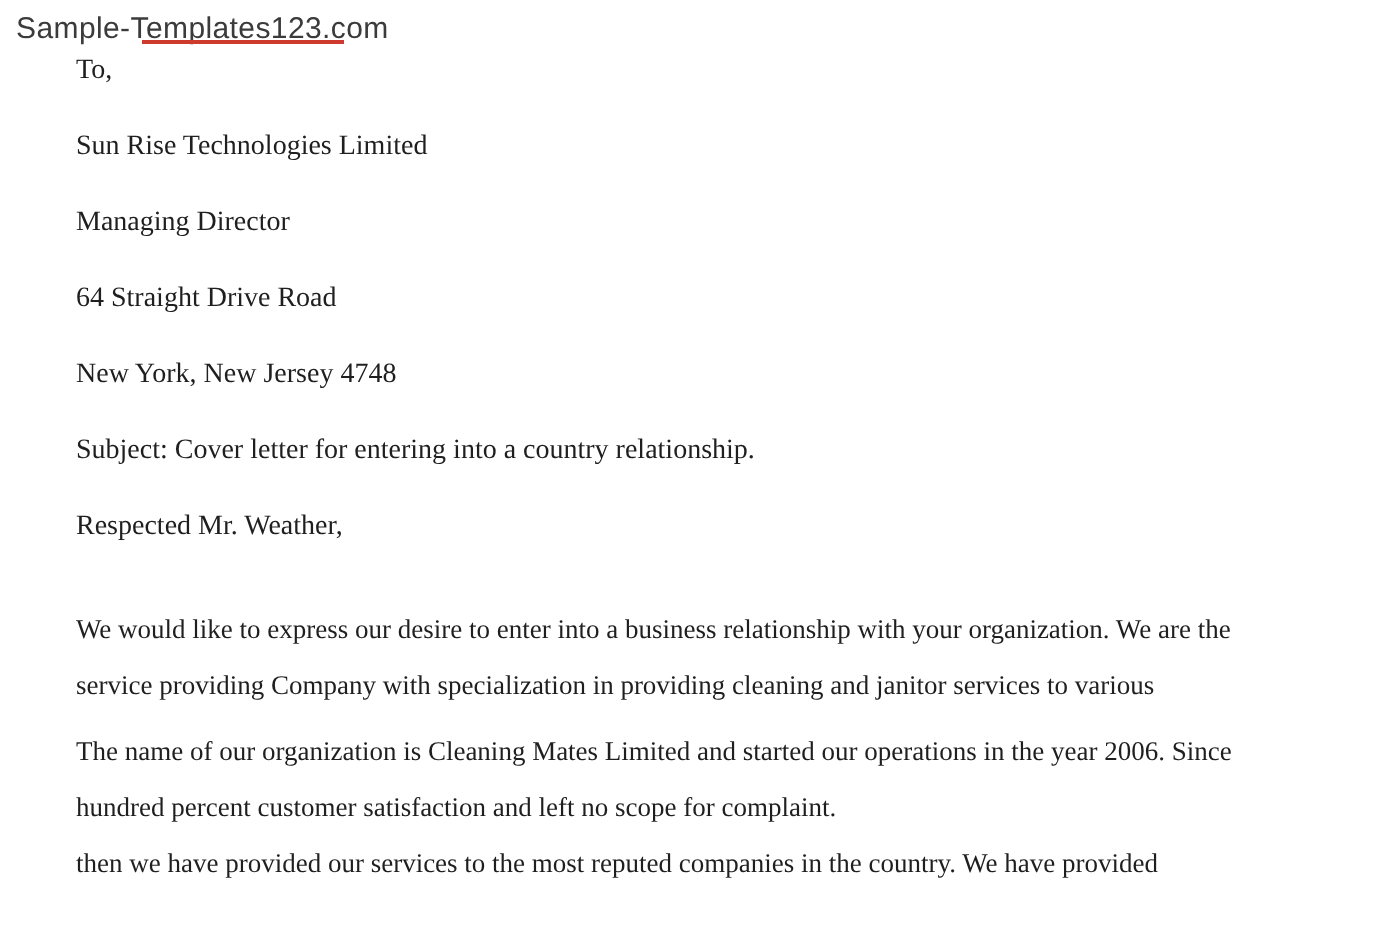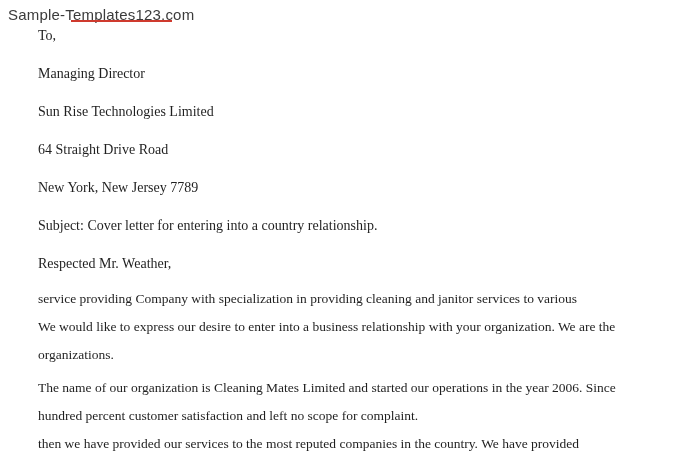--- a/index.html
+++ b/index.html
@@ -34,21 +34,21 @@
     left: 38px;
     top: 28px;
     width: 632px;
   }
   .line {
     font-size: 14px;
     line-height: 15px;
     margin: 0 0 23px 0;
     white-space: nowrap;
   }
-  .line.greeting { margin-bottom: 14px; }
+  .line.greeting { margin-bottom: 30px; }
   .paragraph { margin: 0 0 5px 0; }
   .pline {
     font-size: 13.5px;
     line-height: 28px;
     white-space: nowrap;
   }
 </style>
 </head>
 <body>
 
@@ -56,36 +56,35 @@
 
   <div class="watermark">
     <span>Sample-Templates123.com</span>
     <span class="strike" style="background-color:#cf3a2e;"></span>
   </div>
 
   <div class="letter">
 
     <div class="line">To,</div>
 
+    <div class="line">Sun Rise Technologies Limited</div>
+
     <div class="line">Managing Director</div>
-
-    <div class="line">Sun Rise Technologies Limited</div>
 
     <div class="line">64 Straight Drive Road</div>
 
-    <div class="line">New York, New Jersey 7789</div>
+    <div class="line">New York, New Jersey 4748</div>
 
     <div class="line">Subject: Cover letter for entering into a country relationship.</div>
 
     <div class="line greeting">Respected Mr. Weather,</div>
 
     <div class="paragraph">
+      <div class="pline">We would like to express our desire to enter into a business relationship with your organization. We are the</div>
       <div class="pline">service providing Company with specialization in providing cleaning and janitor services to various</div>
-      <div class="pline">We would like to express our desire to enter into a business relationship with your organization. We are the</div>
-      <div class="pline">organizations.</div>
     </div>
 
     <div class="paragraph">
       <div class="pline">The name of our organization is Cleaning Mates Limited and started our operations in the year 2006. Since</div>
       <div class="pline">hundred percent customer satisfaction and left no scope for complaint.</div>
       <div class="pline">then we have provided our services to the most reputed companies in the country. We have provided</div>
     </div>
 
   </div>
 </div>

